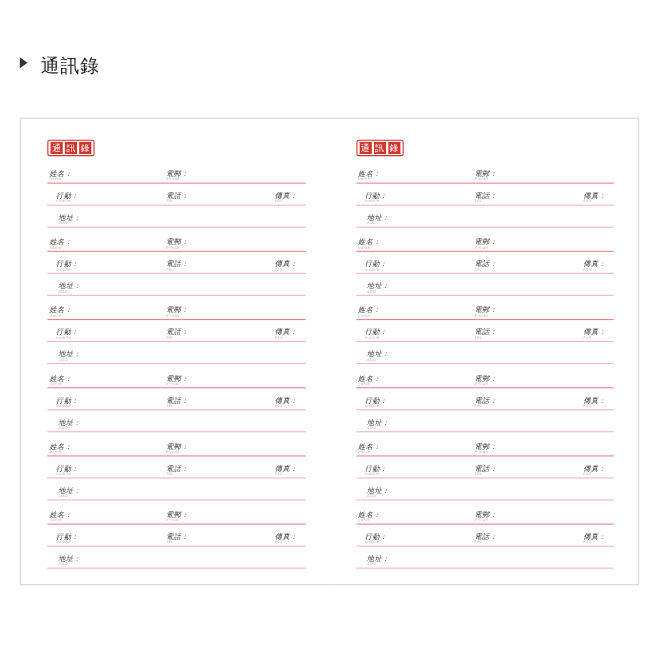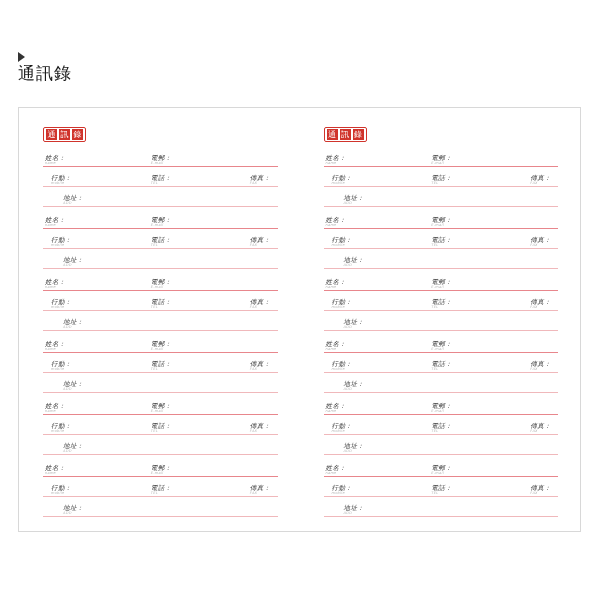--- a/index.html
+++ b/index.html
@@ -11,22 +11,21 @@
     height: 600px;
     background: #ffffff;
     font-family: "DejaVu Sans", "Liberation Sans", sans-serif;
     overflow: hidden;
   }
   .page-heading {
     position: absolute;
     left: 18px;
     top: 52px;
     display: flex;
-    gap: 2px;
-    flex-direction: column;
+    gap: 12px;
   }
   .tri-icon {
     width: 0;
     height: 0;
     border-left: 7px solid #333333;
     border-top: 5px solid transparent;
     border-bottom: 5px solid transparent;
     margin-bottom: 1px;
   }
   .page-heading-text {
@@ -133,21 +132,21 @@
     line-height: 1;
     display: block;
     margin-top: 1px;
   }
 
   .pos-name { left: 2px; }
   .pos-mail { left: 46%; margin-top: 35px; }
   .pos-mobile { left: 8px; }
   .pos-tel { left: 46%; }
   .pos-fax { left: 72%; margin-left: 38px; }
-  .pos-addr { left: 20px; }
+  .pos-addr { left: 10px; }
 </style>
 </head>
 <body>
 
 <div class="page-heading">
   <span class="tri-icon"></span>
   <span class="page-heading-text">通訊錄</span>
 </div>
 
 <div class="spread">

